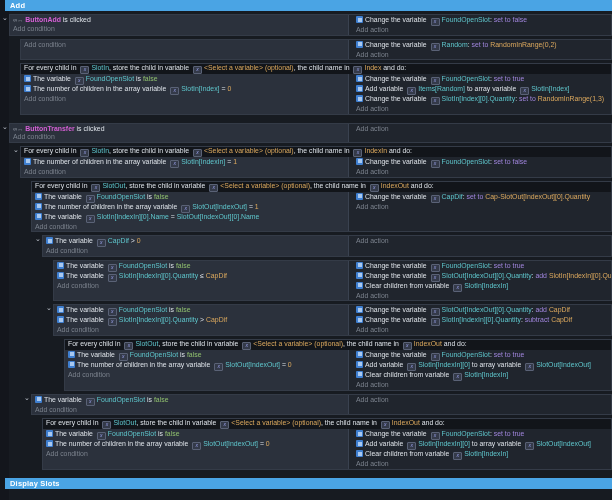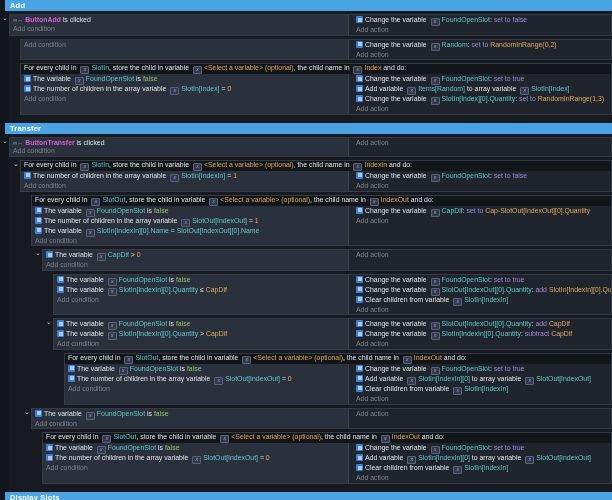--- a/index.html
+++ b/index.html
@@ -74,21 +74,20 @@
           <div class="rcol">
             <div class="row"><span class="ic-cond"></span><span class="p">Change the variable </span><span class="ic-var">x</span><span class="v">FoundOpenSlot</span><span class="p">: </span><span class="k">set to true</span></div>
             <div class="row"><span class="ic-cond"></span><span class="p">Add variable </span><span class="ic-var">x</span><span class="v">Items[Random]</span><span class="p"> to array variable </span><span class="ic-var">x</span><span class="v">SlotIn[Index]</span></div>
             <div class="row"><span class="ic-cond"></span><span class="p">Change the variable </span><span class="ic-var">x</span><span class="v">SlotIn[Index][0].Quantity</span><span class="p">: </span><span class="k">set to </span><span class="n">RandomInRange(1,3)</span></div>
             <div class="row link">Add action</div>
           </div>
         </div>
       </div>
     </div>
     <div class="section">
-      <div class="section-header">Transfer</div>
       <div class="event" style="margin-left: 0px;">
         <span class="chev">⌄</span>
         <div class="lcol" style="width: 338px;">
           <div class="row"><span class="ic-mouse">∞↔</span><span class="o">ButtonTransfer</span><span class="p"> is clicked</span></div>
           <div class="row link">Add condition</div>
         </div>
         <div class="rcol">
           <div class="row link">Add action</div>
         </div>
       </div>

